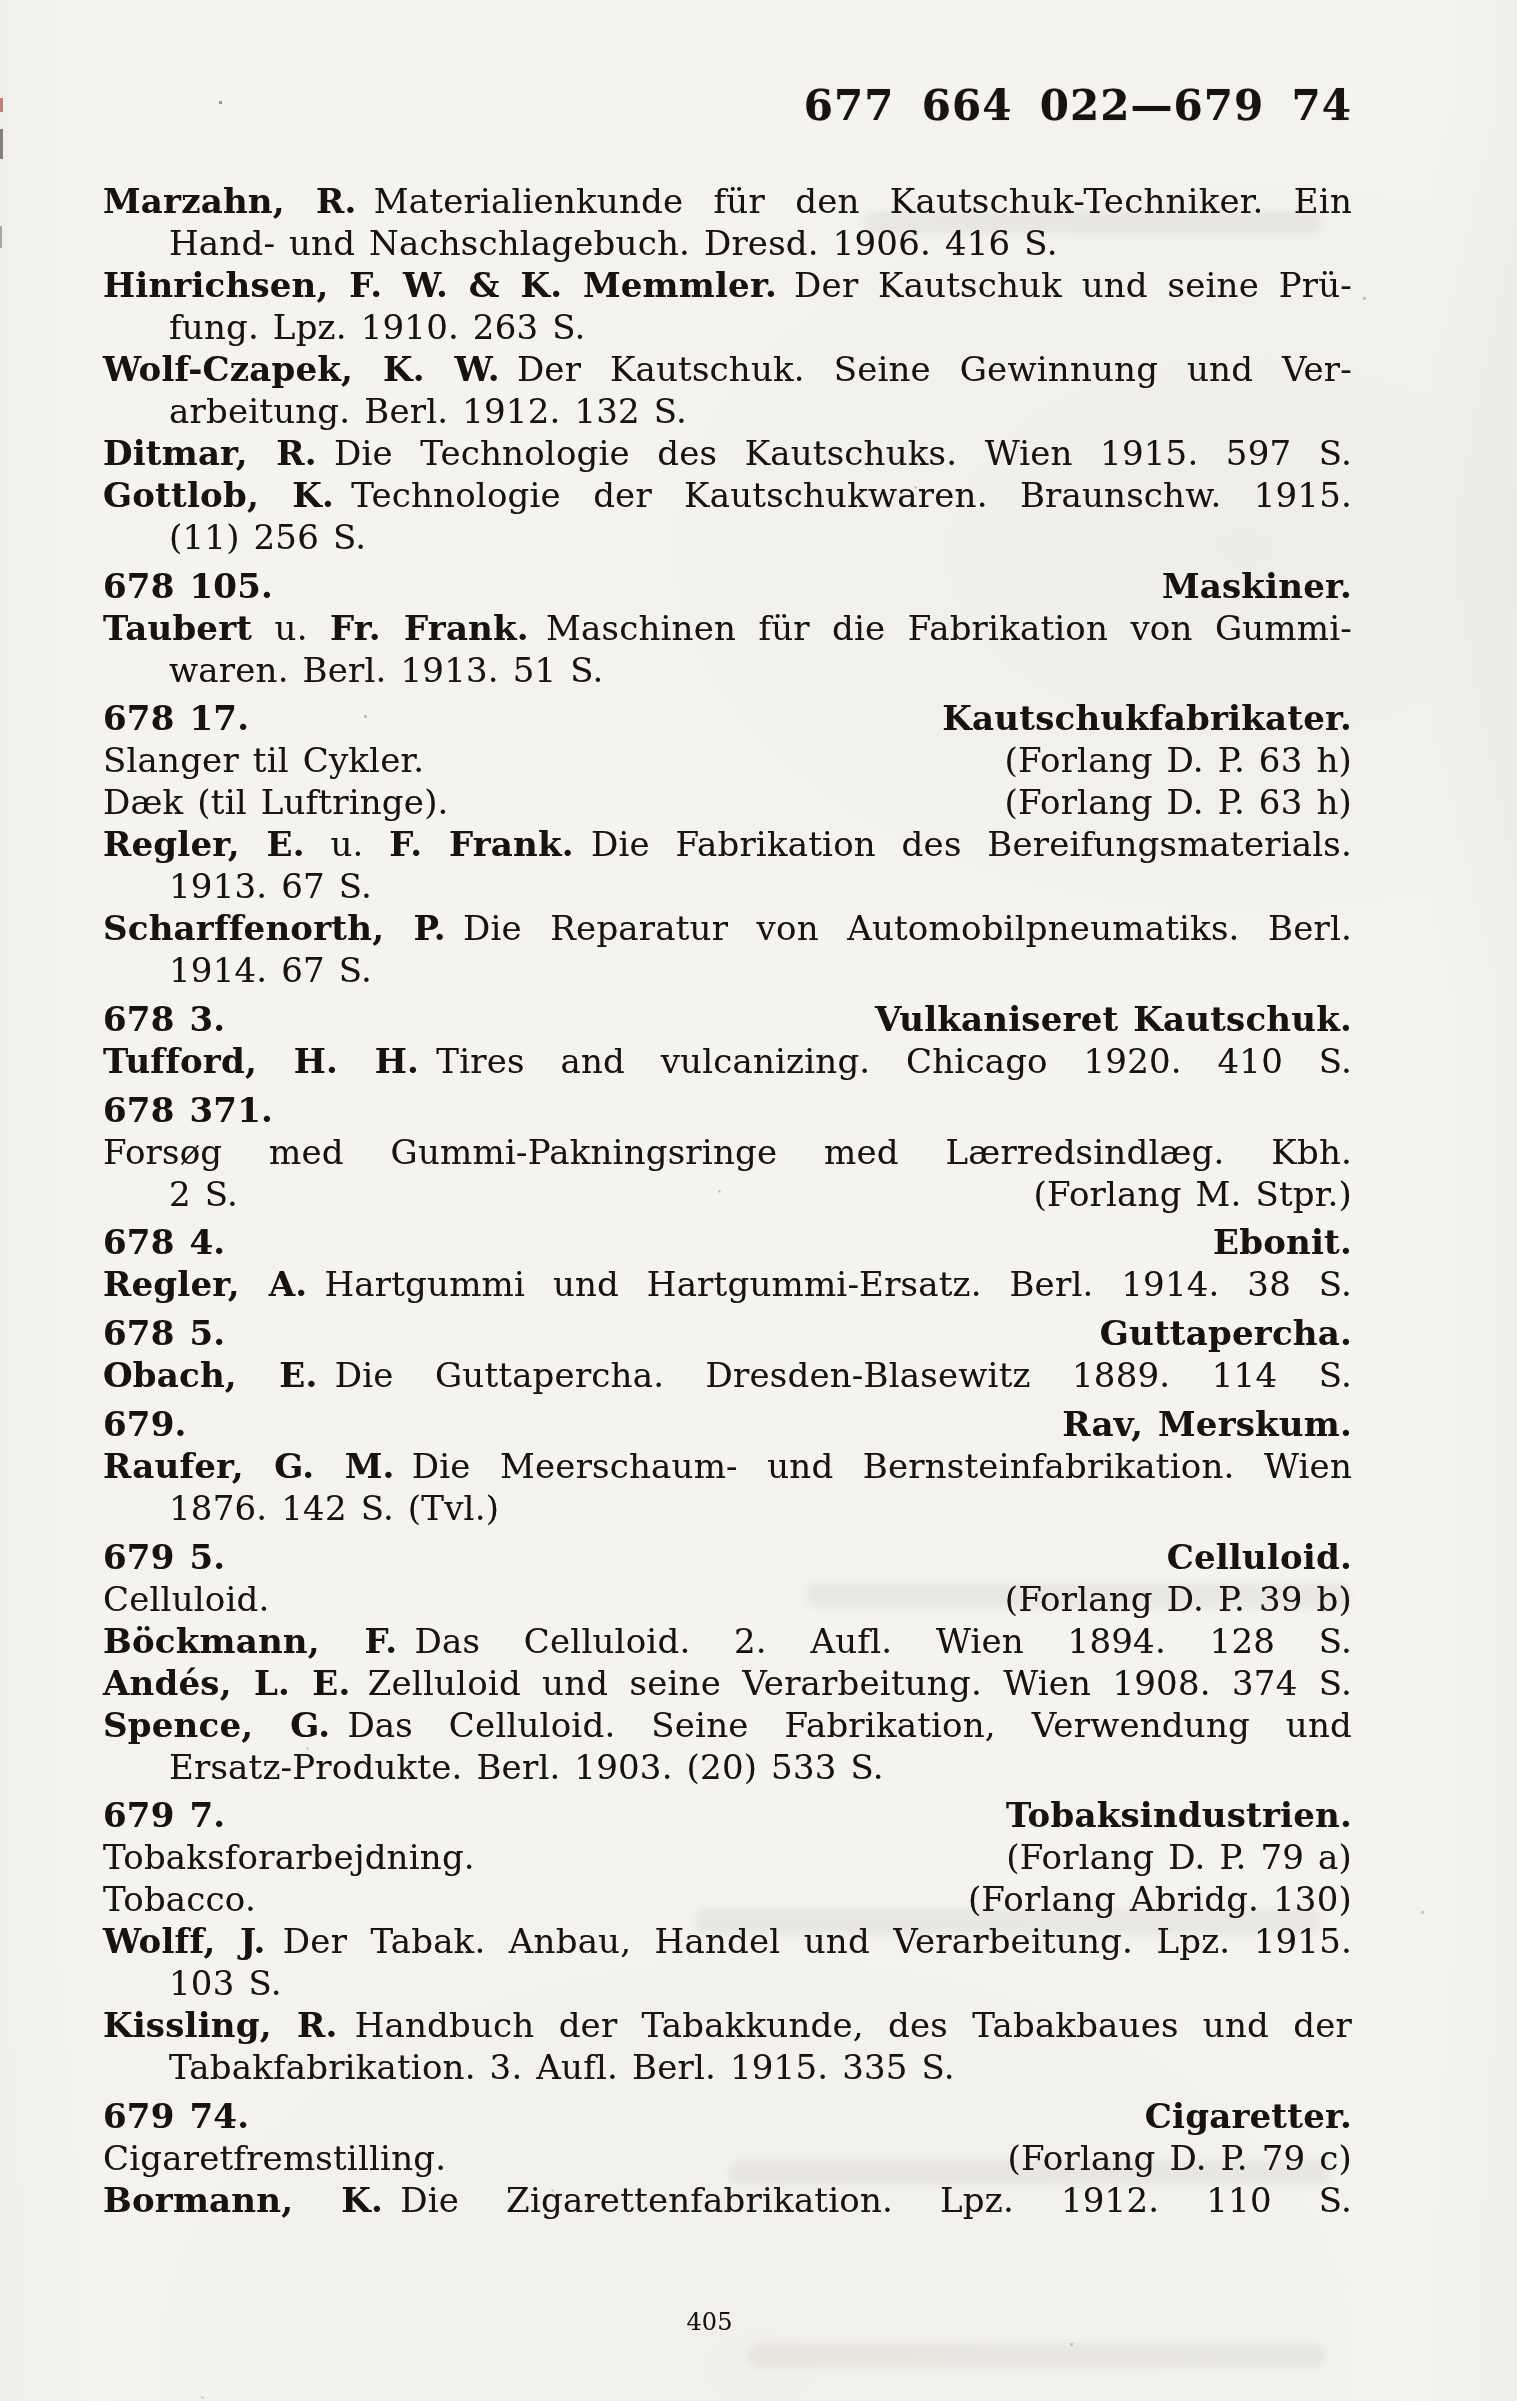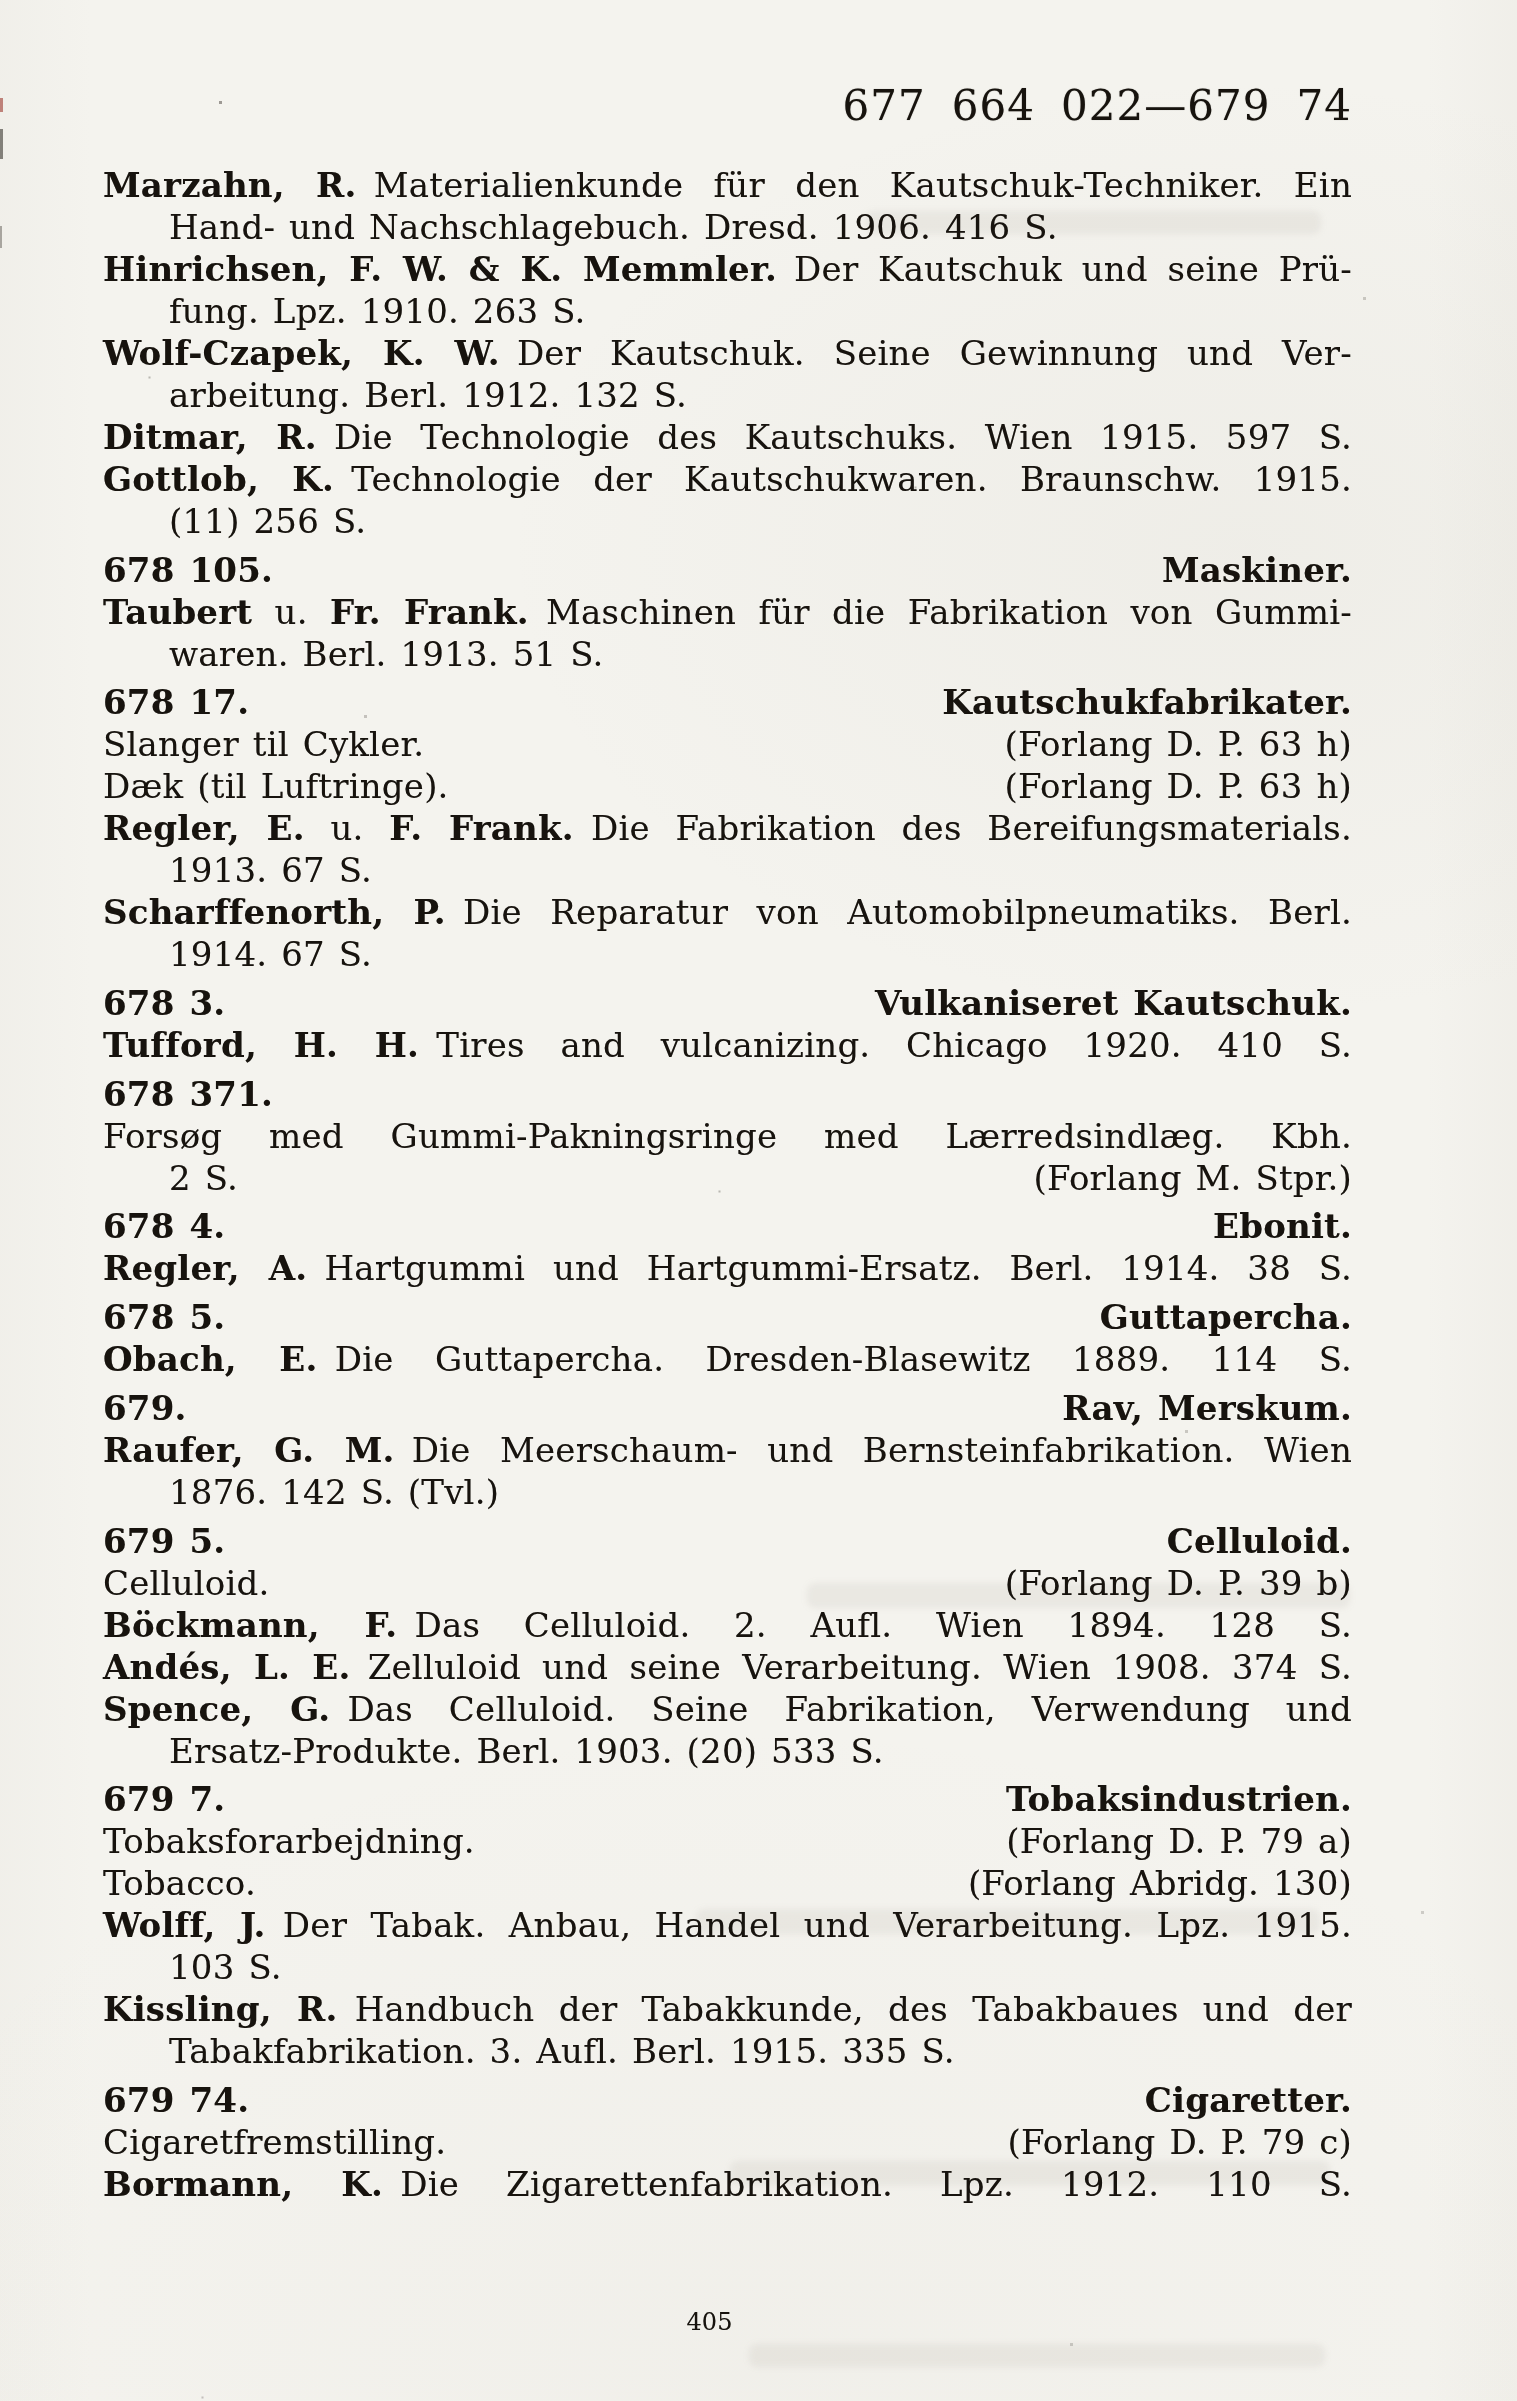--- a/index.html
+++ b/index.html
@@ -26,30 +26,30 @@
     pointer-events: none;
   }
   .header-line {
     position: absolute;
     left: 103px;
     width: 1249px;
     top: 79px;
     text-align: right;
     padding-right: 4.8px;
     font-size: 42px;
-    font-weight: normal;
+    font-weight: bold;
     letter-spacing: 1px;
     word-spacing: 0.28em;
     line-height: 53px;
     text-shadow: 0 0 1px rgba(20,16,10,0.35);
   }
   .text-block {
     position: absolute;
     left: 103px;
-    top: 164px;
+    top: 180px;
     width: 1249px;
     font-size: 34px;
     line-height: 42px;
     letter-spacing: 0.2px;
     word-spacing: 2.9px;
     text-shadow: 0 0 0.5px rgba(20,16,10,0.30);
   }
   .line { min-height: 42px; }
   .line .b { font-weight: bold; }
   .line.full {

